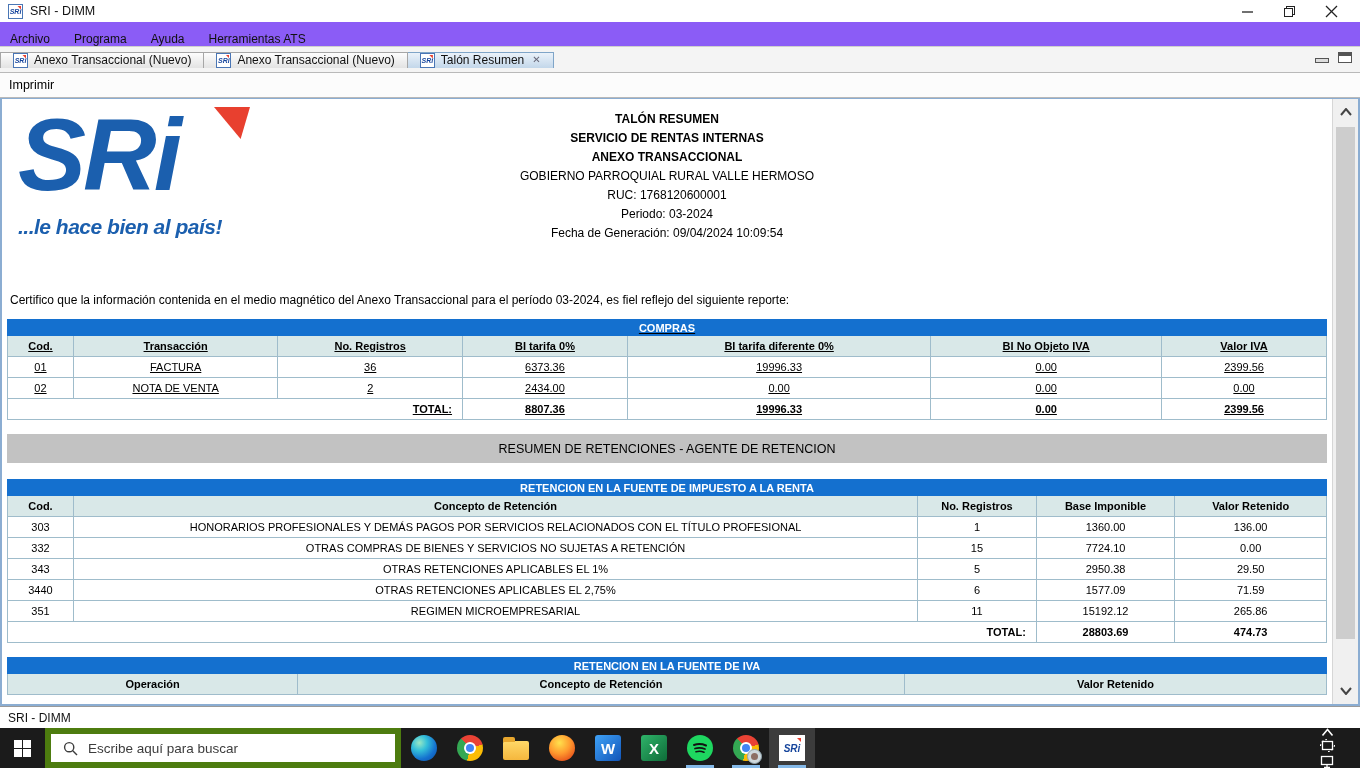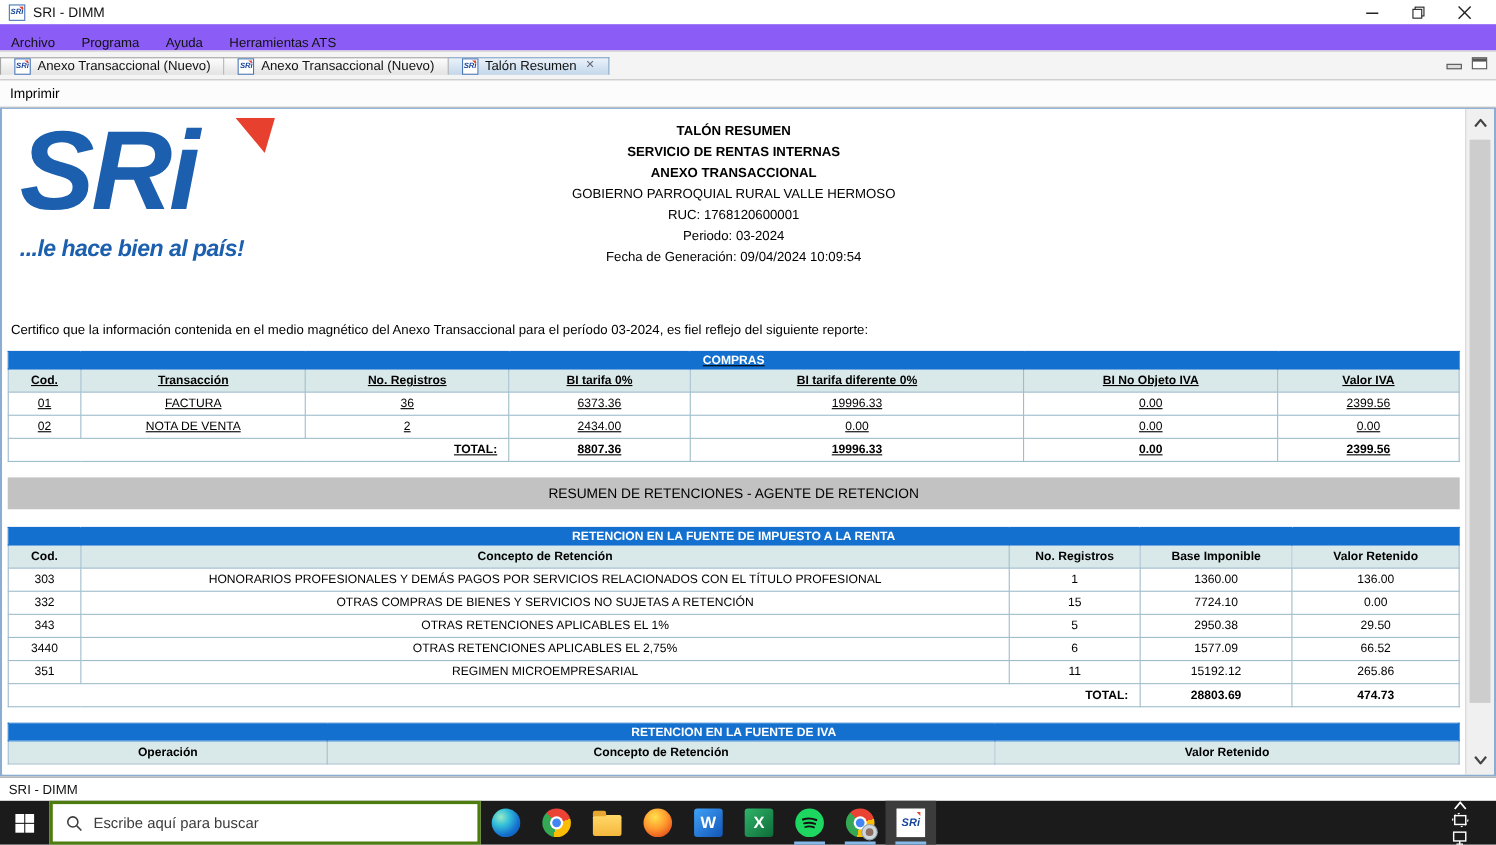--- a/index.html
+++ b/index.html
@@ -76,21 +76,21 @@
 
   
   .statusbar { height:22px; flex:none; background:#fff; border-top:1px solid #9a9a9a; display:flex; align-items:center;
                padding:0 8px; font-size:12px; color:#111; }
 
   
   .taskbar { height:40px; flex:none; background:#1b1b1b; display:flex; align-items:center; }
   .start { width:45px; height:40px; display:grid; place-items:center; }
   .winlogo { display:grid; grid-template-columns:8px 8px; grid-template-rows:8px 8px; gap:1px; }
   .winlogo i { background:#fff; }
-  .tsearch { width:392px; height:40px; background:#fff; border:3px solid #4d7c0f; display:flex; align-items:center;
+  .tsearch { width:356px; height:40px; background:#fff; border:6px solid #4d7c0f; display:flex; align-items:center;
              gap:10px; padding:0 12px; }
   .tsearch input { border:none; outline:none; font-size:13.5px; color:#333; width:260px;
                    font-family:"Liberation Sans", sans-serif; background:transparent; }
   .tsearch input::placeholder { color:#3c3c3c; }
   .task-icons { display:flex; height:40px; }
   .ticon { width:46px; height:40px; display:grid; place-items:center; position:relative; }
   .ticon.running::after { content:""; position:absolute; bottom:0; left:9px; right:9px; height:3px; background:#85b9e8; }
   .ticon.active { background:#3c3c3c; }
   .ic { width:26px; height:26px; }
   .ic-edge { border-radius:50%; background:radial-gradient(circle at 32% 30%, #9be8c4 0%, #35c1d9 30%, #1470cf 65%, #0b4f9e 100%); }
@@ -293,21 +293,21 @@
           <td>OTRAS RETENCIONES APLICABLES EL 1%</td>
           <td>5</td>
           <td>2950.38</td>
           <td>29.50</td>
         </tr>
         <tr>
           <td>3440</td>
           <td>OTRAS RETENCIONES APLICABLES EL 2,75%</td>
           <td>6</td>
           <td>1577.09</td>
-          <td>66.52</td>
+          <td>71.59</td>
         </tr>
         <tr>
           <td>351</td>
           <td>REGIMEN MICROEMPRESARIAL</td>
           <td>11</td>
           <td>15192.12</td>
           <td>265.86</td>
         </tr>
         <tr class="total">
           <td colspan="3" class="lbl">TOTAL:</td>

